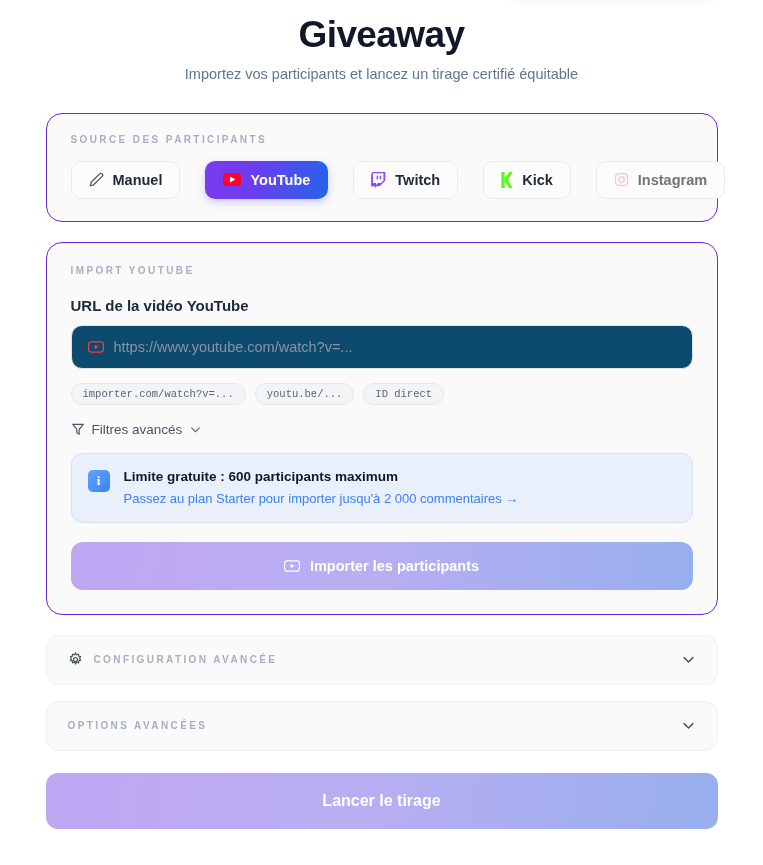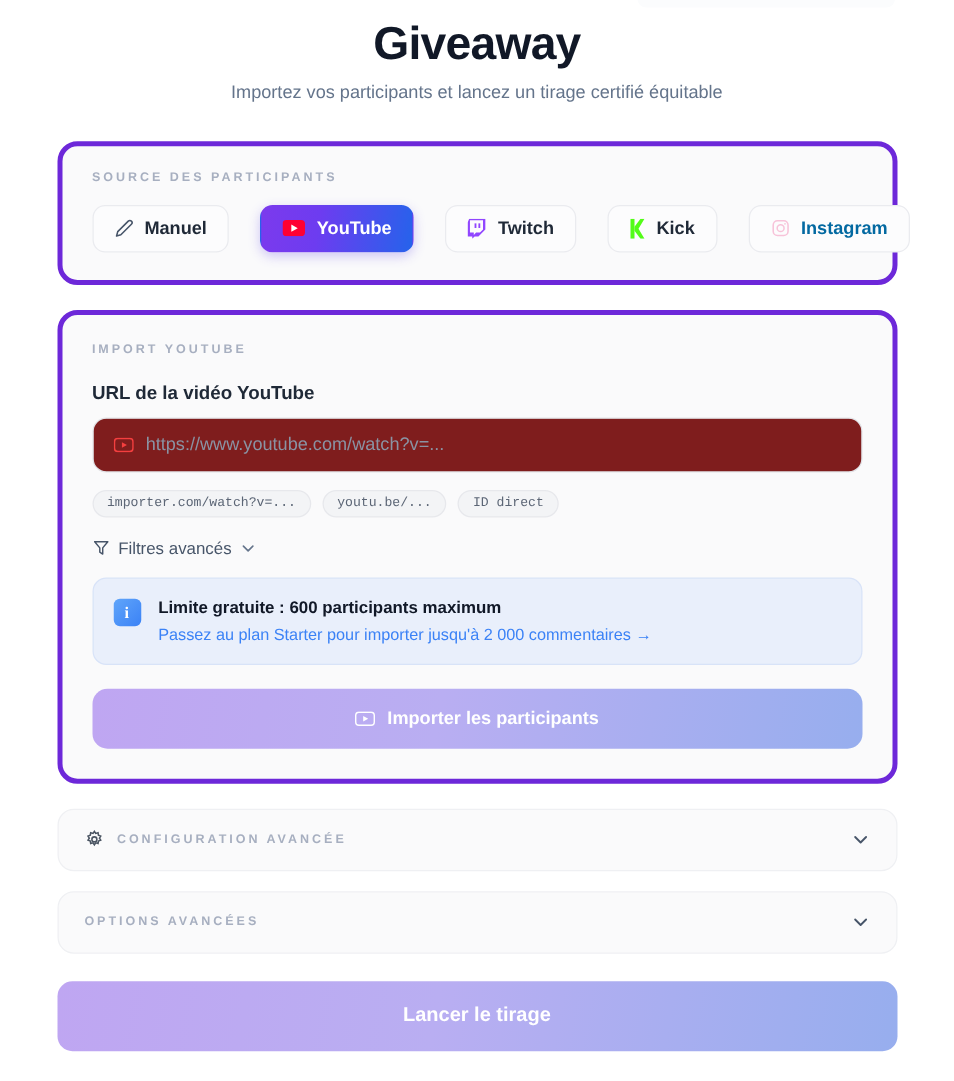--- a/index.html
+++ b/index.html
@@ -26,21 +26,21 @@
   }
   .subtitle {
     margin-top: 9px; font-size: 14.5px; color: #64748B; font-weight: 400;
   }
 
   
   .card {
     margin: 0 auto;
     width: 672px;
     background: #FAFAFB;
-    border: 4px solid #6d28d9;
+    border: 1px solid #6d28d9;
     border-radius: 16px;
   }
   .card-source { margin-top: 31px; padding: 20px 24px 22px; }
   .card-import { margin-top: 20px; padding: 22px 24px 24px; }
 
   .eyebrow {
     font-size: 10px; font-weight: 600;
     letter-spacing: 2.4px; color: #A7AFC0;
     text-transform: uppercase;
     font-family: "Liberation Sans", sans-serif;
@@ -56,33 +56,33 @@
     border-radius: 10px;
     font-size: 14.5px; font-weight: 600; color: #1F2937;
     white-space: nowrap;
     cursor: pointer;
   }
   .tab.active {
     background: linear-gradient(100deg, #7C3AED 0%, #6D3CF0 38%, #2563EB 100%);
     border-color: transparent; color: #FFFFFF;
     box-shadow: 0 3px 9px rgba(90,60,230,.28);
   }
-  .tab.disabled { color: #0369a1; cursor: default; }
+  .tab.disabled { color: #737373; cursor: default; }
 
   .ico { display: inline-flex; align-items: center; justify-content: center; }
 
   
   .field-label {
     margin-top: 21px; font-size: 15px; font-weight: 700; color: #1F2937;
   }
   .url-input {
     margin-top: 11px;
     display: flex; align-items: center; gap: 10px;
     height: 44px; padding: 0 16px;
-    background: #7f1d1d;
+    background: #0c4a6e;
     border: 1px solid #E2E3E7;
     border-radius: 11px;
     cursor: text;
   }
   .url-placeholder { font-size: 14.5px; color: #8A93A3; }
 
   .chips { display: flex; gap: 9px; margin-top: 14px; }
   .chip {
     padding: 4px 11px;
     background: #F3F4F6;

